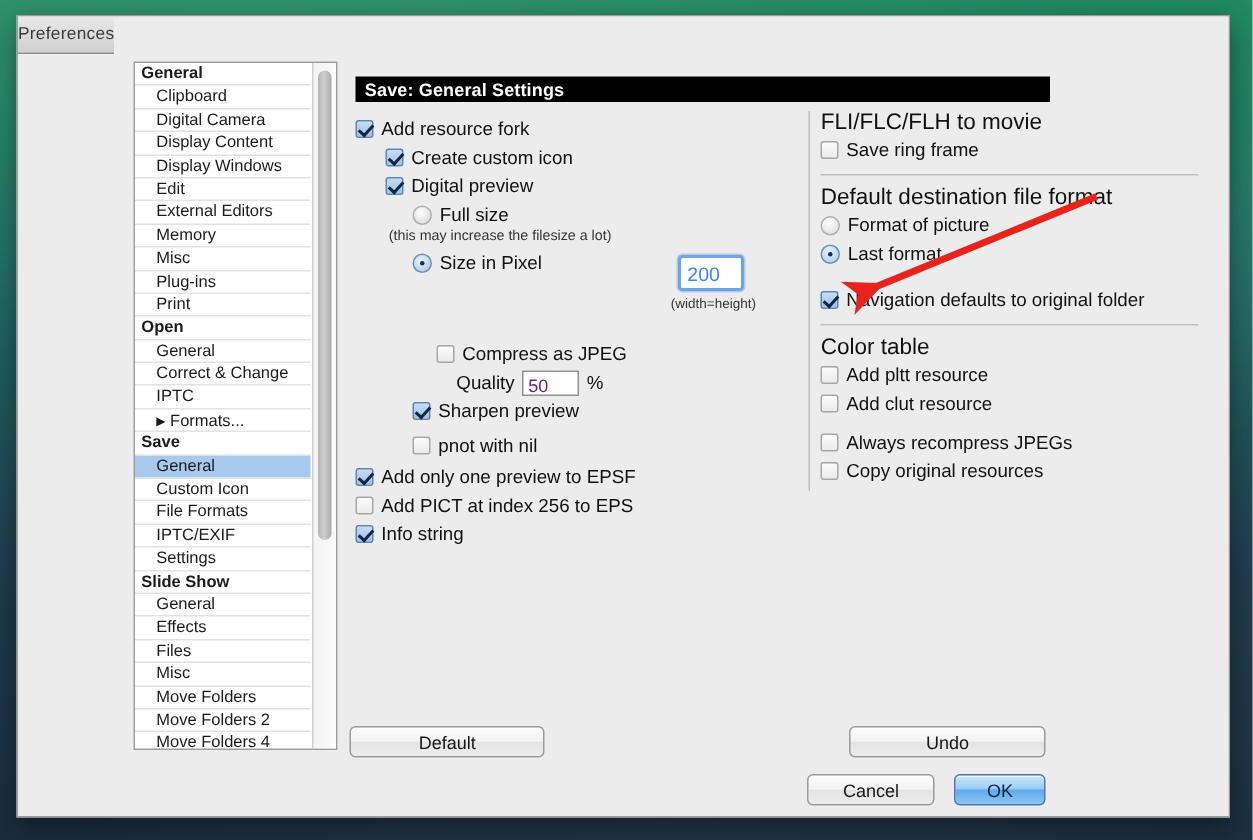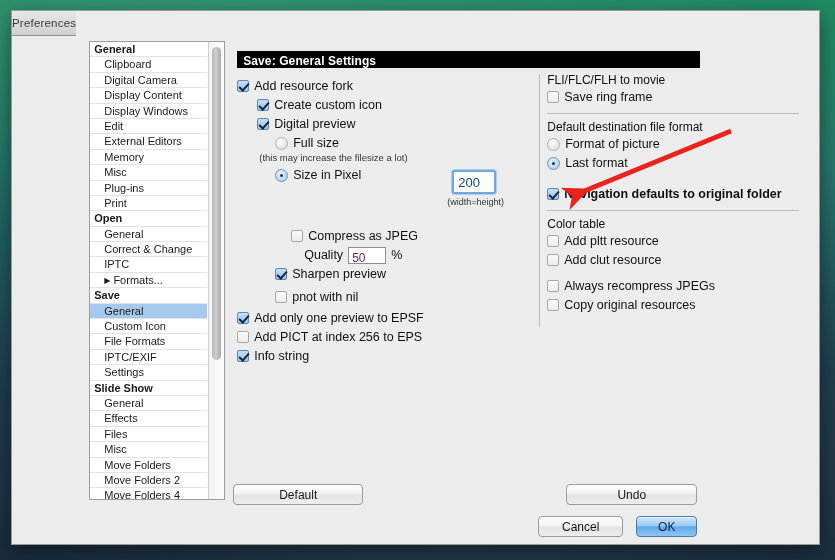--- a/index.html
+++ b/index.html
@@ -51,21 +51,21 @@
   .hdrbar span{color:#fff;font-weight:bold;font-size:12px;line-height:17px;padding-left:6px;
     letter-spacing:.1px;}
 
   .vdiv{position:absolute;left:306px;top:33px;width:1px;height:253px;background:#bdbdbd;}
 
   .col-l{position:absolute;left:4px;top:36px;width:300px;}
   .col-r{position:absolute;left:314px;top:32px;width:280px;}
 
   .row{display:flex;align-items:center;height:18px;margin-bottom:1px;white-space:nowrap;}
   .lbl{font-size:12.5px;color:#111;}
-  .hdr-lbl{font-size:12px;color:#111;margin-bottom:1px;}
+  .hdr-lbl{font-size:15px;color:#111;margin-bottom:1px;}
 
   
   .cb{width:12px;height:12px;border-radius:2px;box-sizing:border-box;margin-right:5px;
     flex:0 0 12px;position:relative;}
   .cb.off{background:linear-gradient(180deg,#fbfbfb,#ebebeb);border:1px solid #a7a7a7;}
   .cb.on{background:linear-gradient(180deg,#c7ddf4,#9fc2e8);border:1px solid #5d86b5;}
   .cb.on:after{content:"";position:absolute;left:3px;top:0px;width:4px;height:8px;
     border:solid #12263f;border-width:0 2px 2px 0;transform:rotate(42deg);}
   
   .rb{width:13px;height:13px;border-radius:50%;box-sizing:border-box;margin-right:5px;
@@ -78,21 +78,21 @@
   .indent1{margin-left:20px;}
   .indent2{margin-left:38px;}
   .indent3{margin-left:54px;}
 
   .note{font-size:9.5px;color:#333;margin-left:22px;margin-top:-1px;margin-bottom:2px;}
 
   .pixfield{position:absolute;left:219px;top:129px;width:44px;height:24px;
     border:2px solid #6ea6e0;border-radius:3px;background:#fff;box-sizing:border-box;
     box-shadow:0 0 0 1px rgba(110,166,224,.45);}
   .pixfield input{border:0;outline:0;width:100%;height:100%;box-sizing:border-box;
-    font-family:"Liberation Sans",sans-serif;font-size:13px;color:#0c4a6e;padding:0 4px;background:transparent;}
+    font-family:"Liberation Sans",sans-serif;font-size:13px;color:#3b82f6;padding:0 4px;background:transparent;}
   .pixnote{position:absolute;left:214px;top:156px;font-size:9px;color:#333;}
 
   .qfield{width:38px;height:17px;border:1px solid #8f8f8f;background:#fff;box-sizing:border-box;margin:0 5px;}
   .qfield input{border:0;outline:0;width:100%;height:100%;box-sizing:border-box;
     font-family:"Liberation Sans",sans-serif;font-size:12px;color:#701a75;padding:0 3px;background:transparent;}
 
   .hr{height:1px;background:#bfbfbf;margin:7px 0 6px 0;width:252px;}
 
   
   .btn{border:1px solid #9b9b9b;border-radius:4px;
@@ -258,21 +258,21 @@
         <div class="row">
           <span class="rb off"></span>
           <span class="lbl">Format of picture</span>
         </div>
 
         <div class="row">
           <span class="rb on"></span>
           <span class="lbl">Last format</span>
         </div>
 
-        <div class="row" style="margin-top:13px;font-weight:bold;">
+        <div class="row" style="margin-top:13px;">
           <span class="cb on"></span>
           <span class="lbl">Navigation defaults to original folder</span>
         </div>
 
         <div class="hr"></div>
 
         <div class="hdr-lbl">Color table</div>
 
         <div class="row">
           <span class="cb off"></span>

